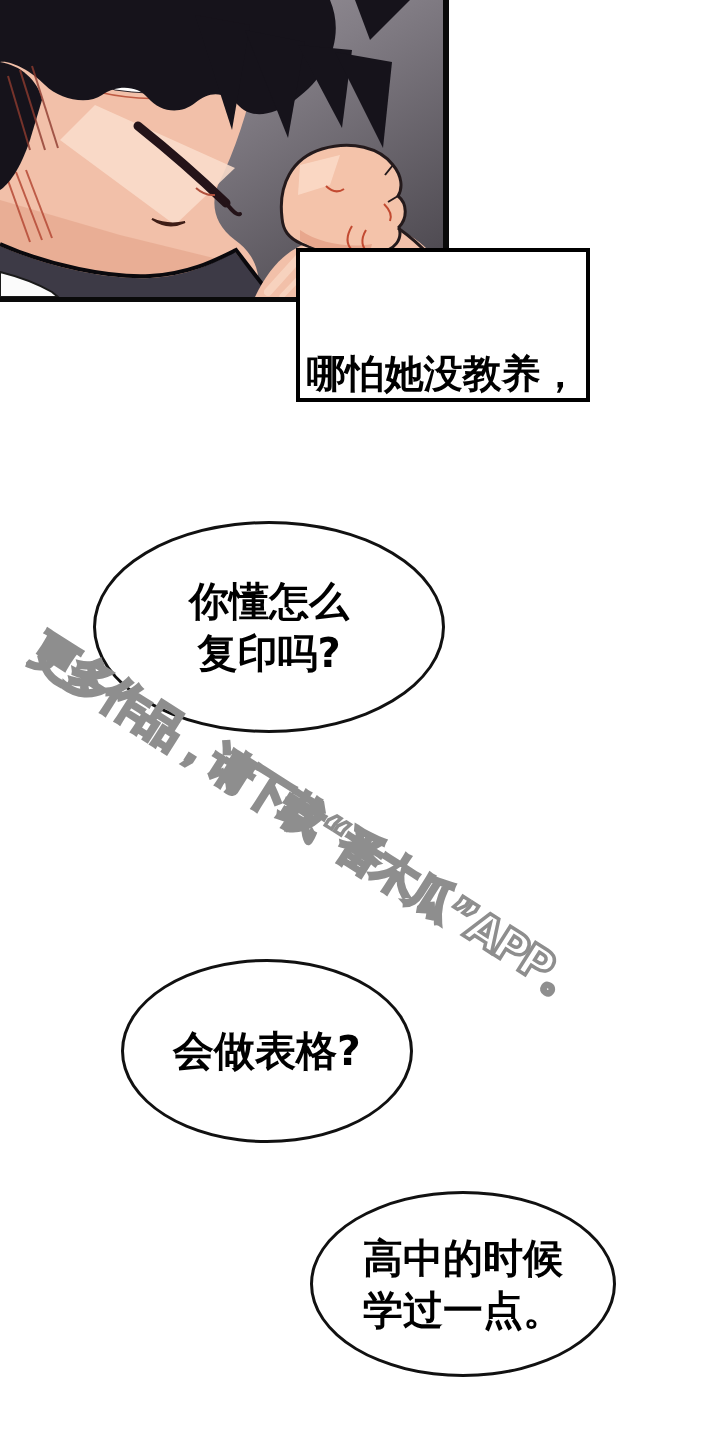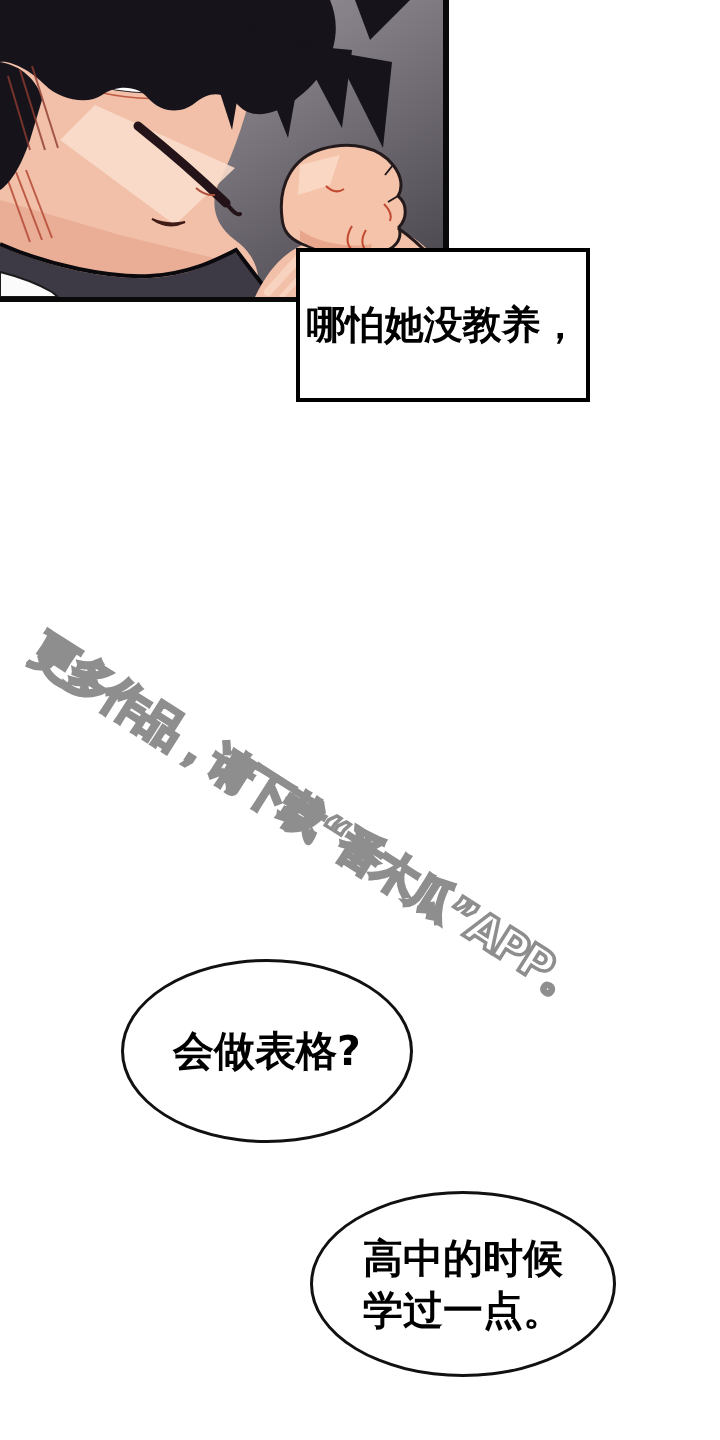--- a/index.html
+++ b/index.html
@@ -15,21 +15,21 @@
     border-bottom:5px solid var(--panel-border,#0a0a0a);
     z-index:1;overflow:hidden;
   }
   .panel svg{display:block;width:443px;height:297px;}
   
   .narration{
     position:absolute;left:296px;top:248px;width:294px;height:154px;
     background:var(--bubble-fill,#fff);
     border:4px solid var(--text-color,#000);
     box-sizing:border-box;z-index:2;
-    display:flex;flex-direction:column;justify-content:center;align-items:center;
+    display:flex;flex-direction:column;justify-content:flex-end;align-items:center;
     font-size:39px;font-weight:700;line-height:48px;color:var(--text-color,#000);
     text-align:center;white-space:nowrap;gap:14px;
   }
   
   .bubble{
     position:absolute;border-radius:50%;
     background:var(--bubble-fill,#fff);
     border:3px solid var(--bubble-border,#111);
     box-sizing:border-box;z-index:2;
     display:flex;flex-direction:column;justify-content:center;align-items:center;
@@ -129,20 +129,24 @@
         </g>
         <path d="M393,165 L385,175 M398,196 L388,202" stroke="#241a1c" stroke-width="2" fill="none"></path>
       </g>
     </svg>
   </div>
 
   <div class="narration">
     <div>哪怕她没教养，</div>
   </div>
 
+  <div class="bubble bubble-1">
+    <div>你懂怎么</div>
+    <div>复印吗?</div>
+  </div>
 
 
   <div class="bubble bubble-3">
     <div>会做表格?</div>
   </div>
 
   <div class="bubble bubble-4">
     <div>高中的时候</div>
     <div>学过一点。</div>
   </div>

